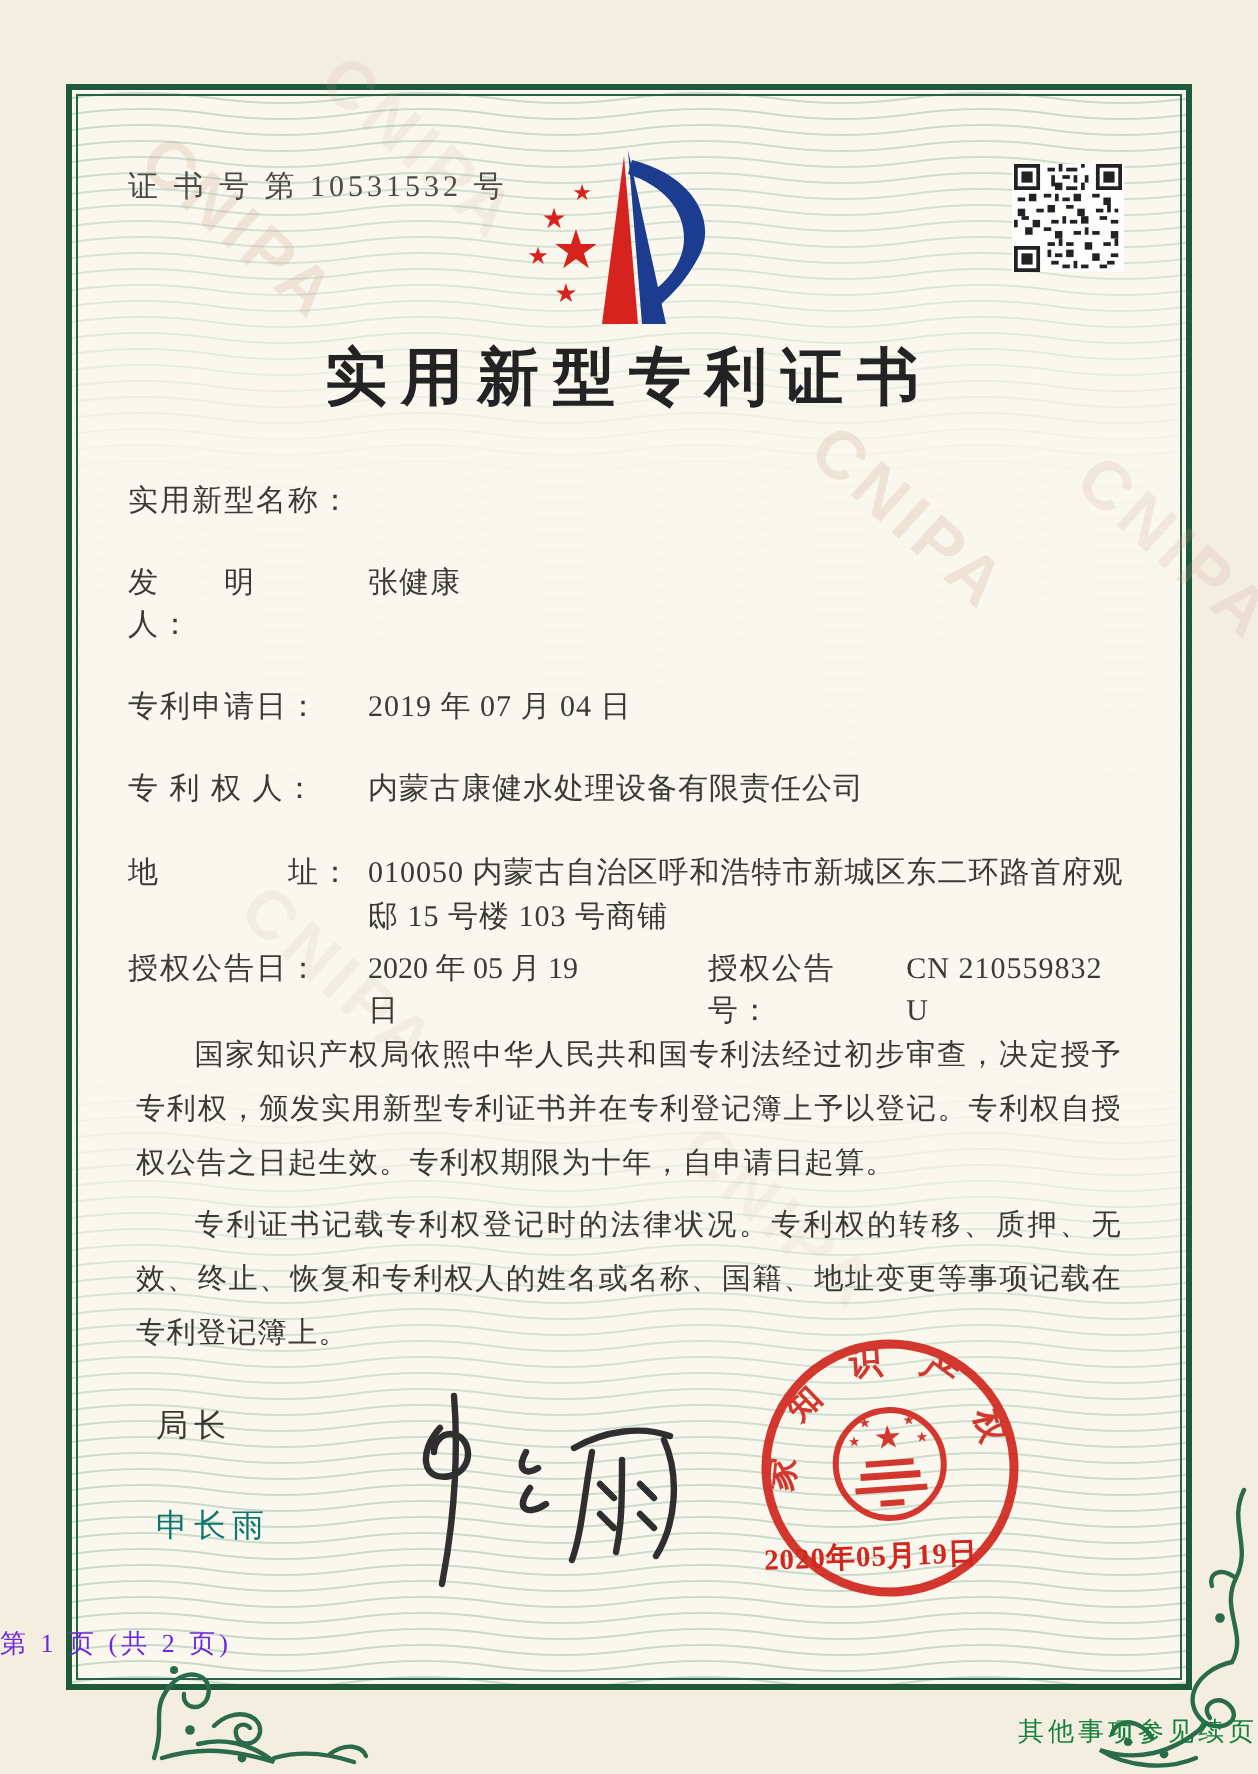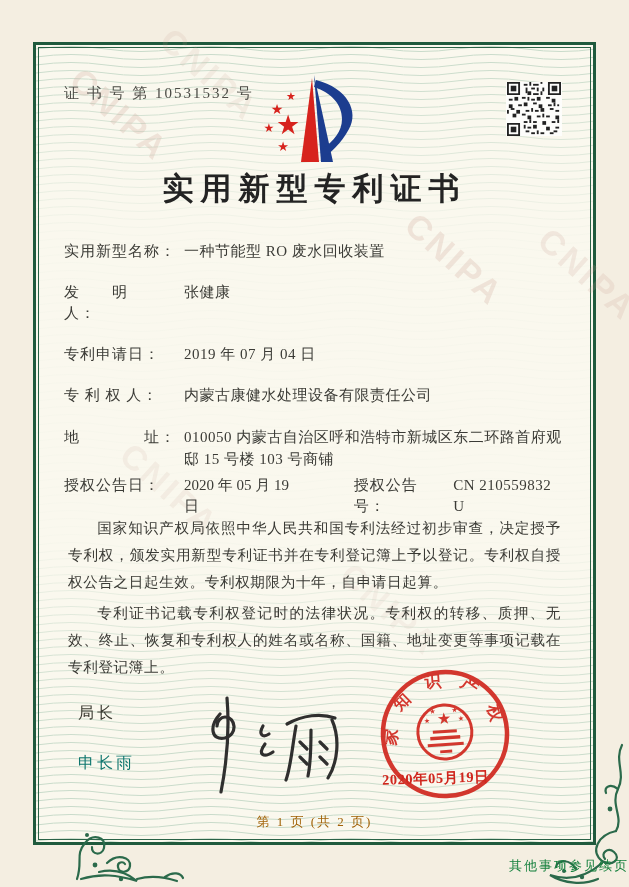--- a/index.html
+++ b/index.html
@@ -103,21 +103,21 @@
   .seal { position:absolute; left:377px; top:666px; z-index:6; transform:rotate(-4deg); }
   .seal-date {
     position:absolute; left:382px; top:769px; z-index:7;
     font-size:14.5px; font-weight:bold; color:#d0271e;
     letter-spacing:0.5px; transform:rotate(-2deg); white-space:nowrap;
   }
 
   
   .page-info {
     position:absolute; left:0; right:0; top:813px; z-index:5;
-    text-align:center; font-size:13px; letter-spacing:2px; color:#a16207;
+    font-size:13px; letter-spacing:2px; color:#6d28d9;
   }
   .bottom-note {
     position:absolute; left:0; right:0; top:857px; z-index:5;
     text-align:right; font-size:13px; letter-spacing:2px; color:#15803d;
   }
 </style>
 </head>
 <body>
 
 <div class="page">
@@ -256,21 +256,20 @@
         <rect x="23" y="27" width="2" height="1"></rect>
         <rect x="25" y="26" width="2" height="1"></rect>
     </g>
   </svg>
 
   <div class="title">实用新型专利证书</div>
 
   <div class="fields">
     <div class="row row-name">
       <span class="lbl">实用新型名称：</span>
-      <span class="val">一种节能型 RO 废水回收装置</span>
     </div>
     <div class="row">
       <span class="lbl">发　　明　　人：</span>
       <span class="val">张健康</span>
     </div>
     <div class="row">
       <span class="lbl">专利申请日：</span>
       <span class="val">2019 年 07 月 04 日</span>
     </div>
     <div class="row">

